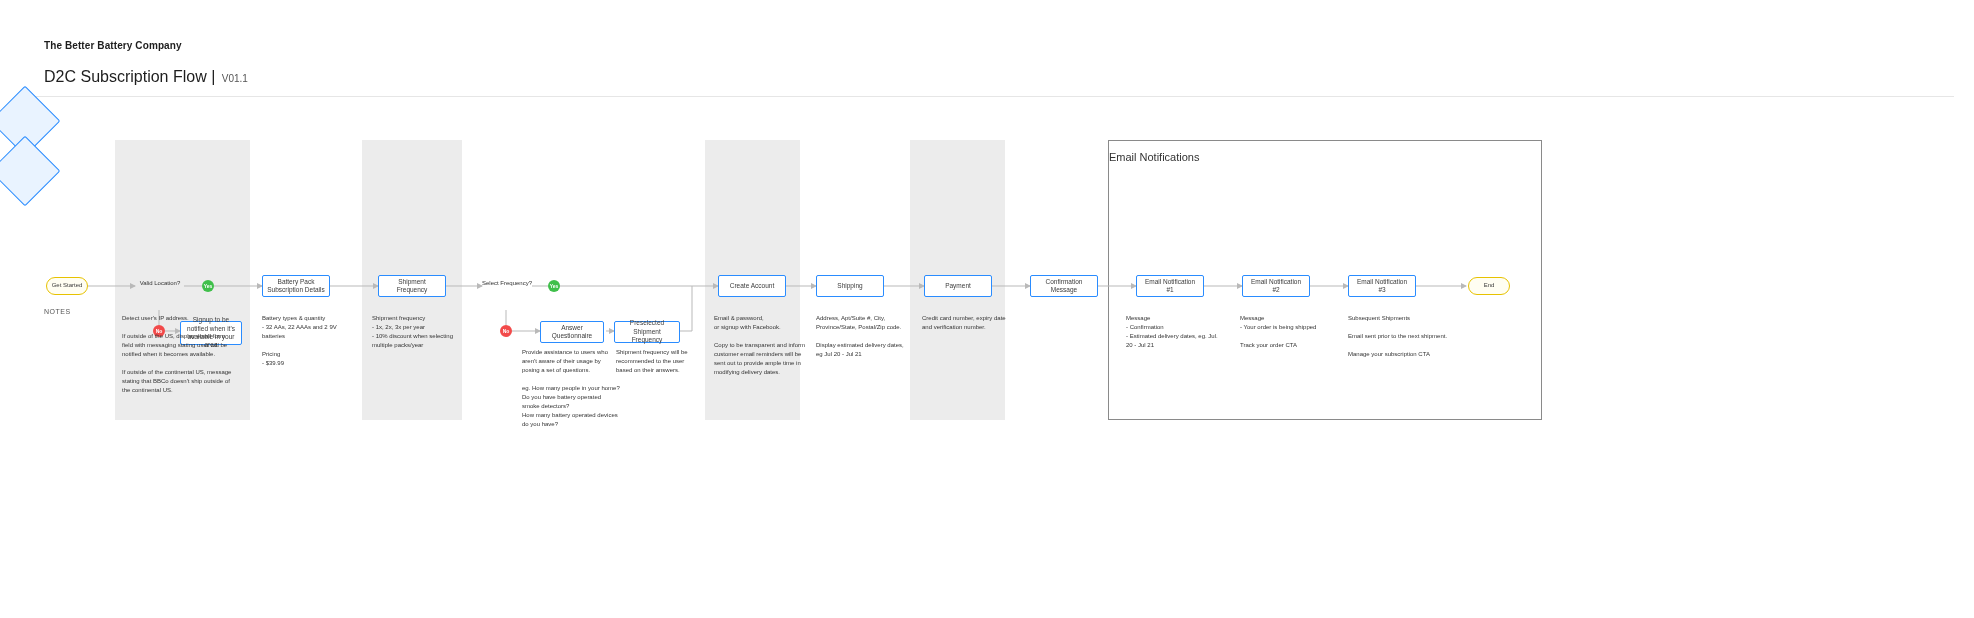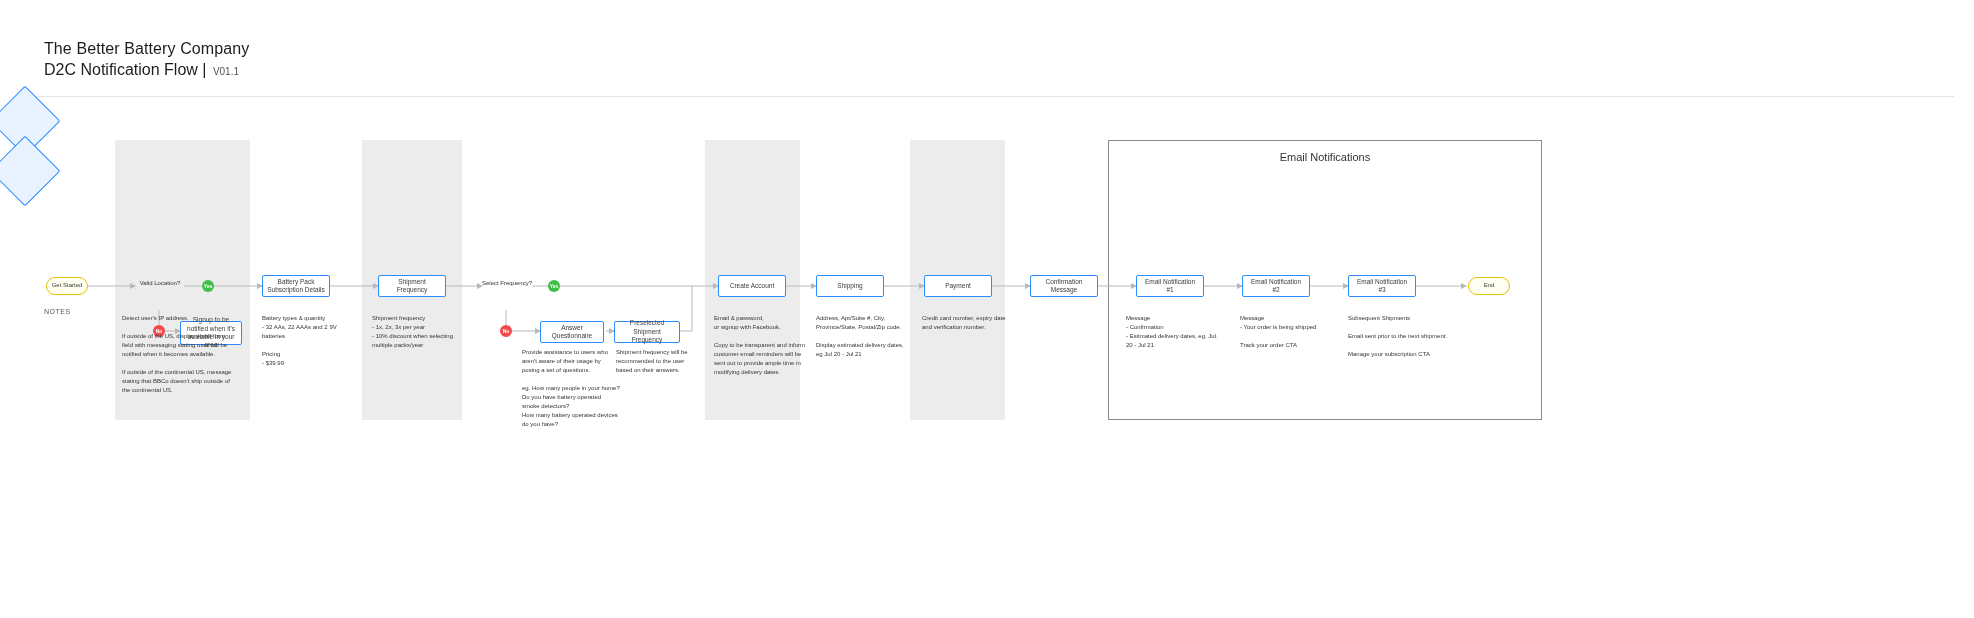--- a/index.html
+++ b/index.html
@@ -16,25 +16,25 @@
     box-sizing: border-box;
   }
 
   
   .header {
     position: absolute;
     left: 44px;
     top: 40px;
   }
   .header-company {
-    font-size: 16px;
-    font-weight: 400;
+    font-size: 10px;
+    font-weight: 700;
     color: #1d1d1d;
     letter-spacing: 0.1px;
-    margin-bottom: 3px;
+    margin-bottom: 17px;
   }
   .header-title {
     font-size: 16px;
     font-weight: 400;
     color: #1d1d1d;
   }
   .header-title .version {
     font-size: 10px;
     color: #555555;
     margin-left: 2px;
@@ -79,21 +79,21 @@
     top: 44px;
     height: 280px;
     border: 1px solid #8a8a8a;
     background: #ffffff;
     box-sizing: border-box;
   }
   .email-group-title {
     position: absolute;
     top: 10px;
     width: 100%;
-    text-align: center;
+    text-align: left;
     font-size: 11px;
     color: #333333;
   }
 
   
   .node {
     position: absolute;
     box-sizing: border-box;
     display: flex;
     align-items: center;
@@ -188,21 +188,21 @@
   }
 </style>
 </head>
 <body>
 
 <div class="page">
 
   <div class="header">
     <div class="header-company">The Better Battery Company</div>
     <div class="header-title">
-      <span>D2C Notification Flow</span>
+      <span>D2C Subscription Flow</span>
       <span> | </span>
       <span class="version">V01.1</span>
     </div>
   </div>
   <div class="header-rule"></div>
 
   <div class="canvas">
 
     <div class="lane-bg" style="left:115px;  width:135px;"></div>
     <div class="lane-bg" style="left:362px;  width:100px;"></div>

